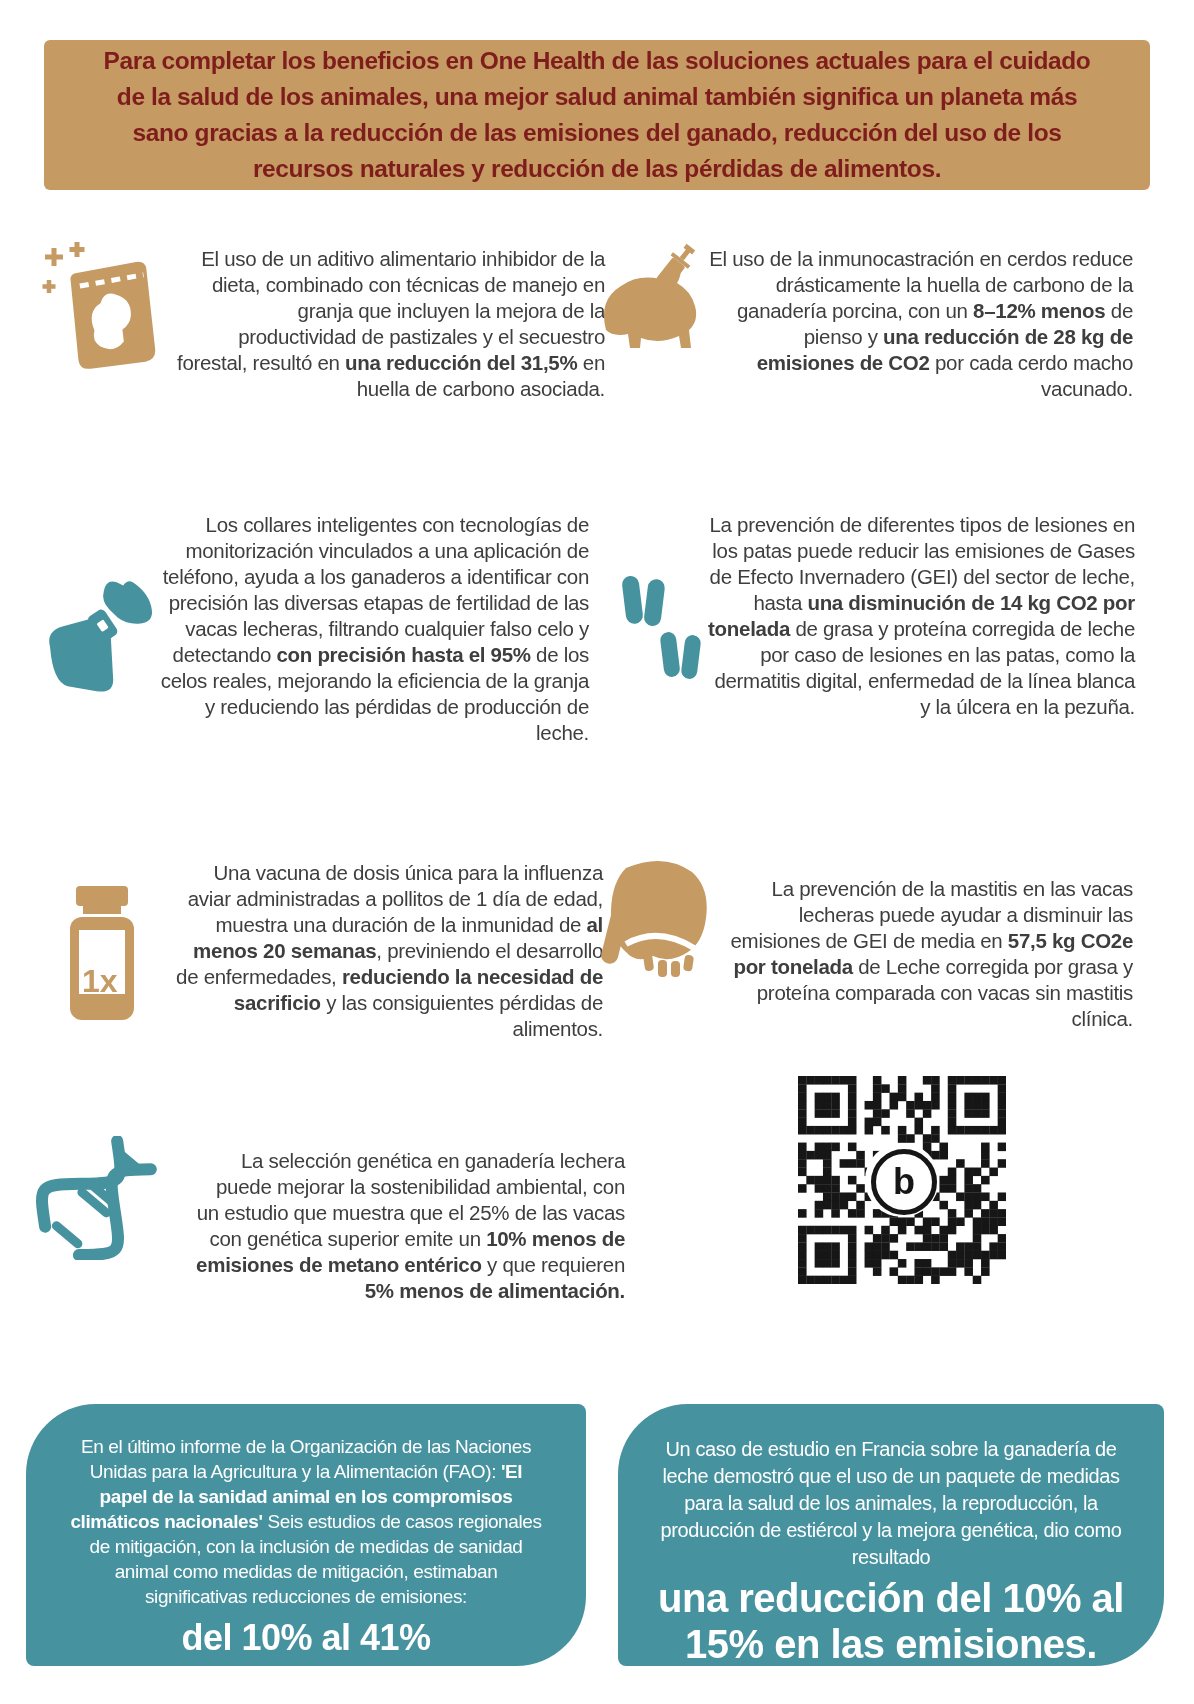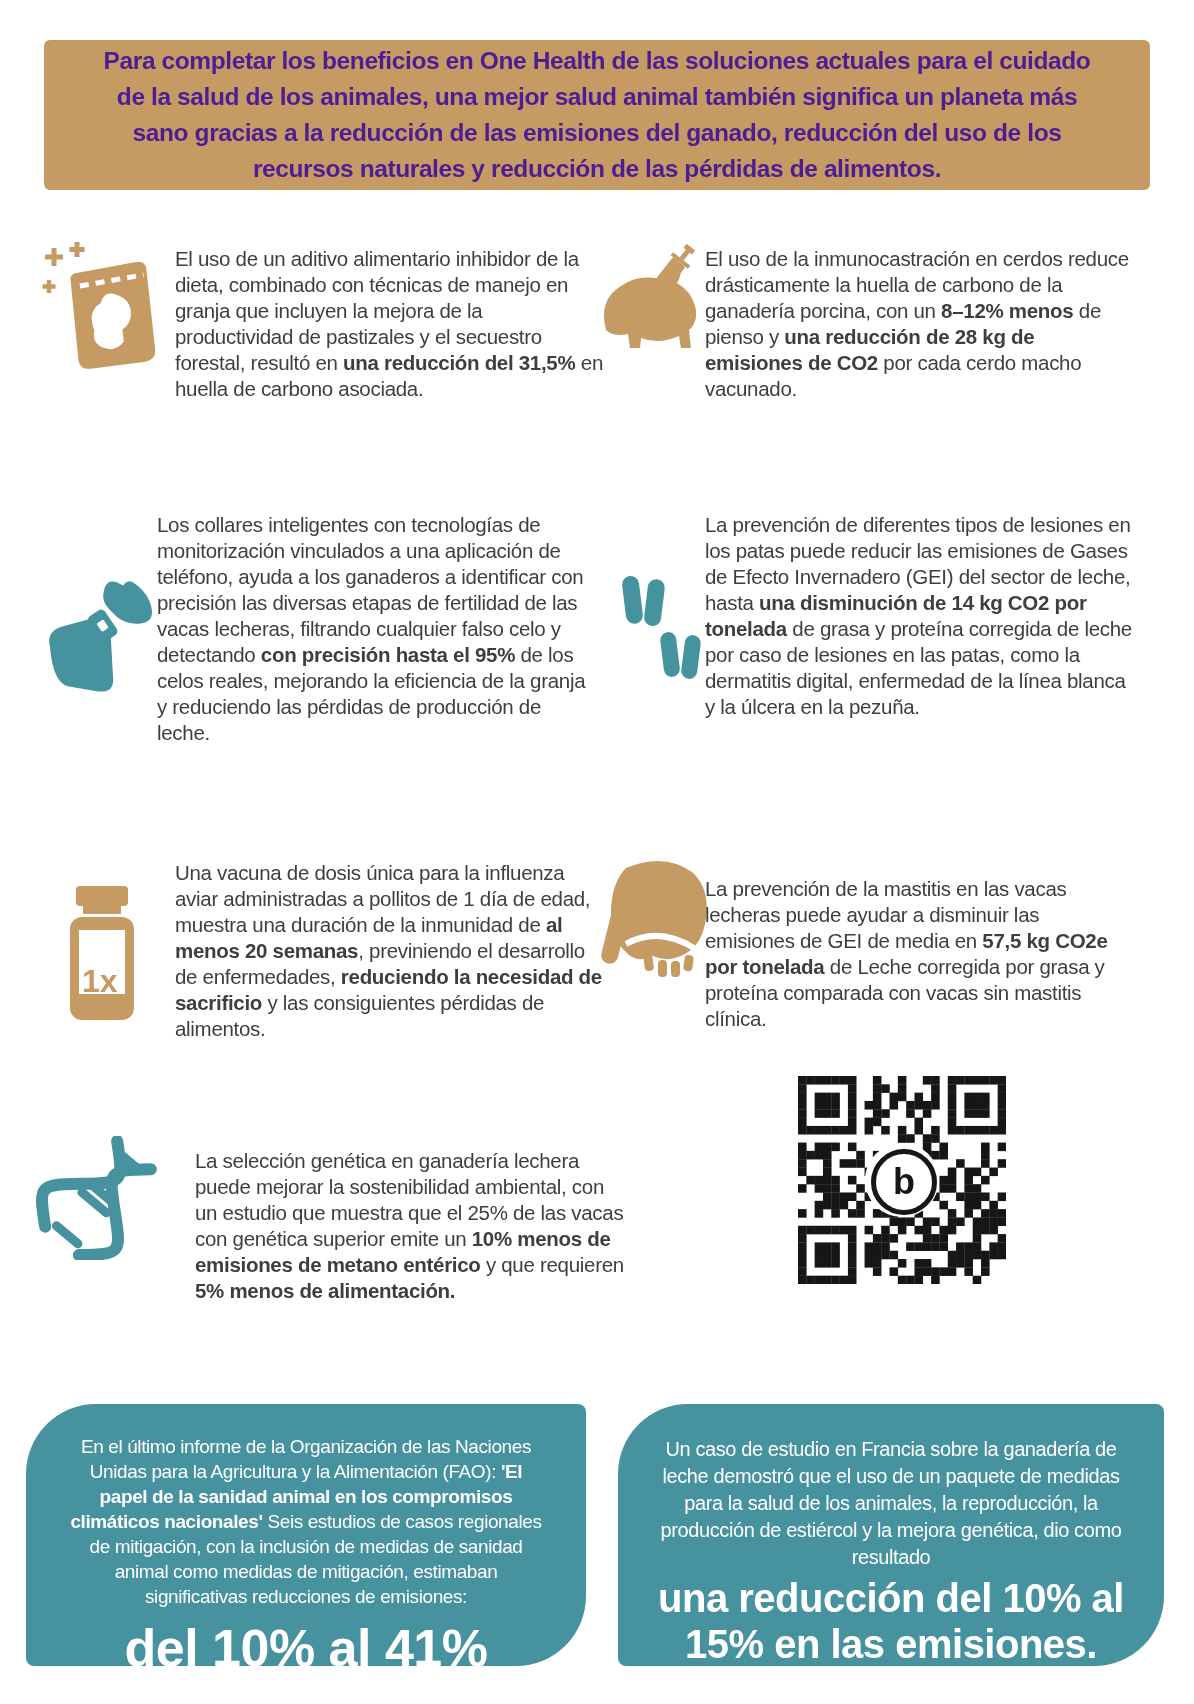--- a/index.html
+++ b/index.html
@@ -5,26 +5,26 @@
   :root{
     --tan:#c59a63; --teal:#47929f; --ink:#3e3e3e; --qr:#161616; --paper:#ffffff;
   }
   html,body{margin:0;padding:0;background:#fff;}
   body{font-family:"Liberation Sans","DejaVu Sans",sans-serif;font-stretch:condensed;}
   .page{position:relative;width:1194px;height:1704px;background:var(--paper);overflow:hidden;}
 
   
   .banner{position:absolute;left:44px;top:40px;width:1106px;height:150px;background:var(--tan);
     border-radius:6px;display:flex;align-items:center;justify-content:center;}
-  .banner p{margin:0;padding:0 46px;text-align:center;color:#4c1d95;font-size:24.5px;line-height:36px;
+  .banner p{margin:0;padding:0 46px;text-align:center;color:#7f1d1d;font-size:24.5px;line-height:36px;
     font-weight:600;letter-spacing:-0.4px;}
   .banner .b{font-weight:800;}
 
   
-  .item-text{position:absolute;color:var(--ink);font-size:20.5px;line-height:26px;letter-spacing:-0.3px;margin:0;}
+  .item-text{position:absolute;color:var(--ink);font-size:20.5px;line-height:26px;letter-spacing:-0.3px;margin:0;text-align:right;}
   .b{font-weight:700;}
   .icon{position:absolute;}
   .icon svg{display:block;width:100%;height:100%;}
   .tan-f{fill:var(--tan);}  .teal-f{fill:var(--teal);}
   .tan-s{stroke:var(--tan);} .teal-s{stroke:var(--teal);}
   .white-f{fill:#fff;} .white-s{stroke:#fff;}
 
   #t-feed {left:175px; top:246px; width:430px;}
   #t-pig  {left:705px; top:246px; width:428px;}
   #t-coll {left:157px; top:512px; width:432px;}
@@ -53,21 +53,21 @@
     font-size:20px;line-height:25px;letter-spacing:-0.3px;}
 
   
   .fbox{position:absolute;top:1404px;height:262px;background:var(--teal);color:#fff;
     border-radius:70px 8px 70px 8px;box-sizing:border-box;text-align:center;overflow:hidden;}
   #fbox-fao{left:26px;width:560px;padding:30px 38px 0;}
   #fbox-france{left:618px;width:546px;padding:32px 38px 0;}
   .fbox p{margin:0;font-size:19px;line-height:25px;letter-spacing:-0.4px;font-weight:500;}
   #fbox-france p{font-size:20px;line-height:27px;}
   .fbox .big{font-weight:800;letter-spacing:-0.5px;}
-  #fbox-fao .big{font-size:52px;line-height:50px;margin-top:14px;}
+  #fbox-fao .big{font-size:36px;line-height:50px;margin-top:4px;}
   #fbox-france .big{font-size:40px;line-height:46px;margin-top:4px;}
 </style>
 </head>
 <body>
 
 <div class="page">
 
   <div class="banner">
     <p><span>Para completar los beneficios en One Health de las soluciones actuales para el cuidado de la salud de los animales, una mejor salud animal también significa </span><span class="b">un planeta más sano</span><span> gracias a la reducción de las emisiones del ganado, reducción del uso de los recursos naturales y reducción de las pérdidas de alimentos.</span></p>
   </div>

